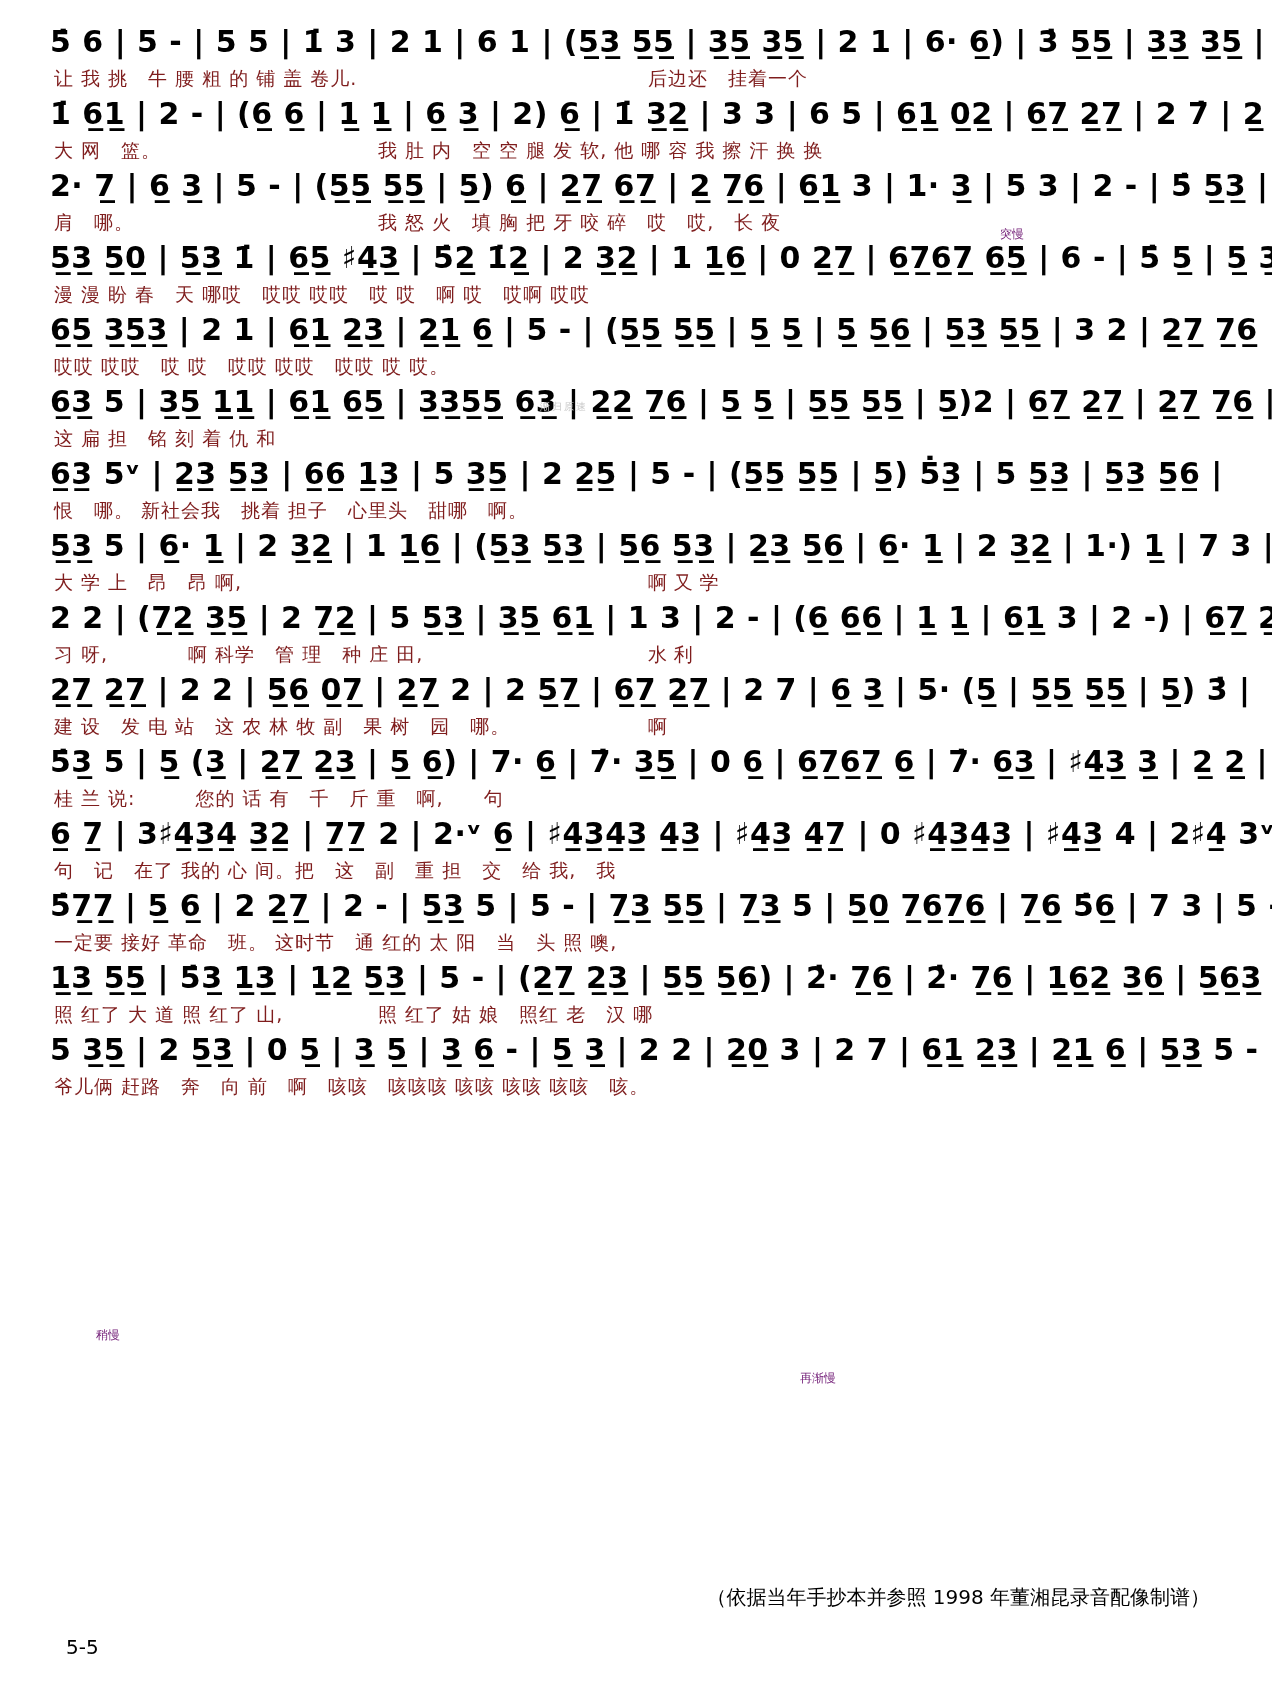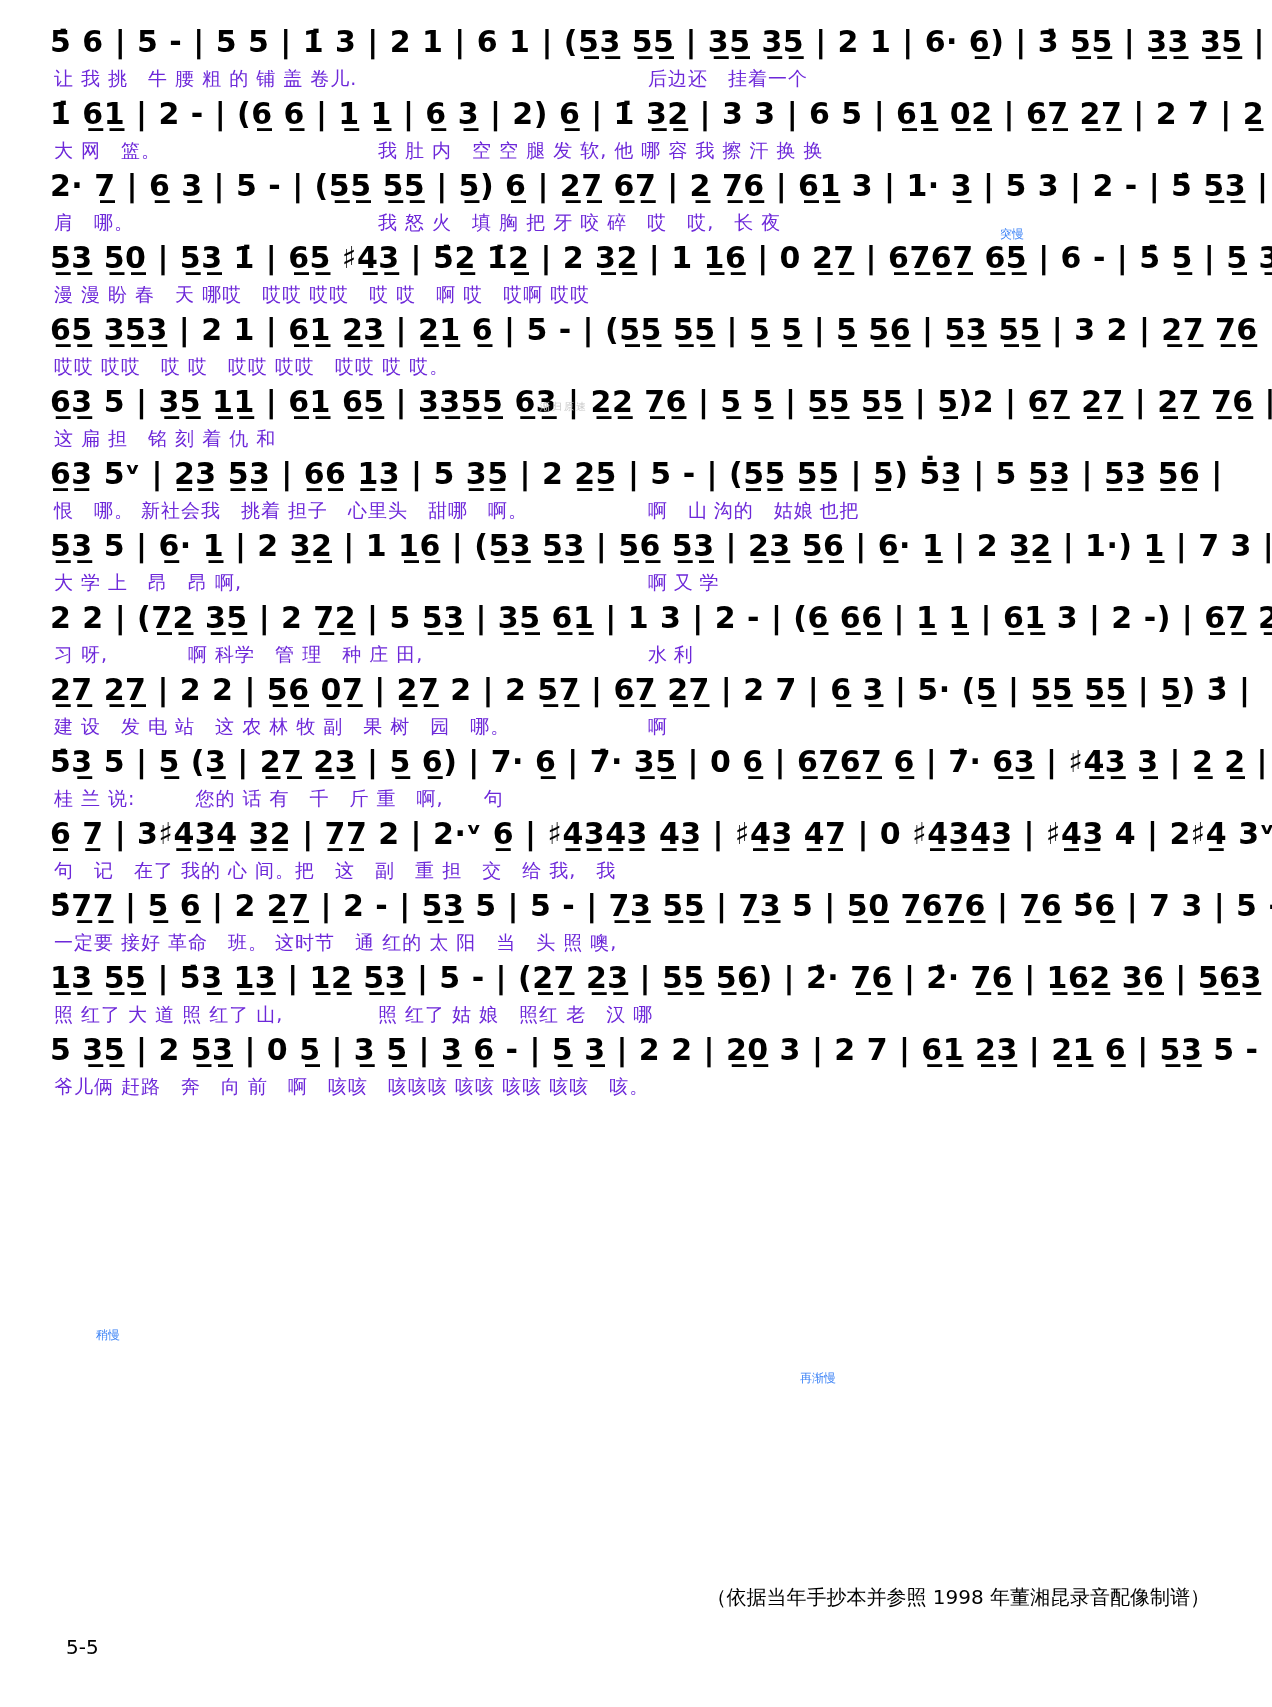--- a/index.html
+++ b/index.html
@@ -36,30 +36,30 @@
     padding-left: 2px;
     height: 40px;
     overflow: visible;
   }
   .lyrics {
     font-family: "DejaVu Sans", sans-serif;
     font-size: 19px;
     letter-spacing: 1px;
     white-space: nowrap;
     height: 26px;
-    color: #6d28d9;
+    color: #7f1d1d;
     padding-left: 6px;
   }
   .lyrics.indent-far { padding-left: 600px; font-family: Liberation Serif, serif; }
   .lyrics.indent-mid { padding-left: 330px; }
   .tempo-mark {
     position: absolute;
     font-size: 12px;
     font-family: "DejaVu Sans", sans-serif;
-    color: #3b82f6;
+    color: #701a75;
   }
   .watermark {
     position: absolute;
     left: 540px;
     top: 400px;
     font-size: 10px;
     color: #c9c9c9;
     font-family: "DejaVu Sans", sans-serif;
     letter-spacing: 2px;
   }
@@ -108,21 +108,20 @@
         <div class="notes">6̲5̲ 3̲5̲3̲ | 2 1 | 6̲1̲ 2̲3̲ | 2̲1̲ 6̲ | 5 - | (5̲5̲ 5̲5̲ | 5̲ 5̲ | 5̲ 5̲6̲ | 5̲3̲ 5̲5̲ | 3 2 | 2̲7̲ 7̲6̲ |</div>
         <div class="lyrics">哎哎 哎哎　哎 哎　哎哎 哎哎　哎哎 哎 哎。</div>
       </div>
       <div class="system">
         <div class="notes">6̲3̲ 5 | 3̲5̲ 1̲1̲ | 6̲1̲ 6̲5̲ | 3̲3̲5̲5̲ 6̲3̲ | 2̲2̲ 7̲6̲ | 5̲ 5̲ | 5̲5̲ 5̲5̲ | 5̲)2 | 6̲7̲ 2̲7̲ | 2̲7̲ 7̲6̲ | 2̲7̲ 7̲6̲ |</div>
         <div class="lyrics">这 扁 担　铭 刻 着 仇 和</div>
       </div>
       <div class="system">
         <div class="notes">6̲3̲ 5ᵛ | 2̲3̲ 5̲3̲ | 6̲6̲ 1̲3̲ | 5 3̲5̲ | 2 2̲5̲ | 5 - | (5̲5̲ 5̲5̲ | 5̲) 5̇3̲ | 5 5̲3̲ | 5̲3̲ 5̲6̲ |</div>
         <div class="lyrics">恨　哪。 新社会我　挑着 担子　心里头　甜哪　啊。</div>
-        <div class="lyrics indent-far" style="margin-top: -26px;">啊　山 沟的　姑娘 也把</div>
       </div>
       <div class="system">
         <div class="notes">5̲3̲ 5 | 6̲· 1̲ | 2 3̲2̲ | 1 1̲6̲ | (5̲3̲ 5̲3̲ | 5̲6̲ 5̲3̲ | 2̲3̲ 5̲6̲ | 6̲· 1̲ | 2 3̲2̲ | 1·) 1̲ | 7 3 |</div>
         <div class="lyrics">大 学 上　昂　昂 啊,</div>
         <div class="lyrics indent-far" style="margin-top: -26px;">啊 又 学</div>
       </div>
       <div class="system">
         <div class="notes">2 2 | (7̲2̲ 3̲5̲ | 2 7̲2̲ | 5 5̲3̲ | 3̲5̲ 6̲1̲ | 1 3 | 2 - | (6̲ 6̲6̲ | 1̲ 1̲ | 6̲1̲ 3 | 2 -) | 6̲7̲ 2̲7̲ |</div>
         <div class="lyrics">习 呀,　　　　啊 科学　管 理　种 庄 田,</div>
         <div class="lyrics indent-far" style="margin-top: -26px;">水 利</div>

